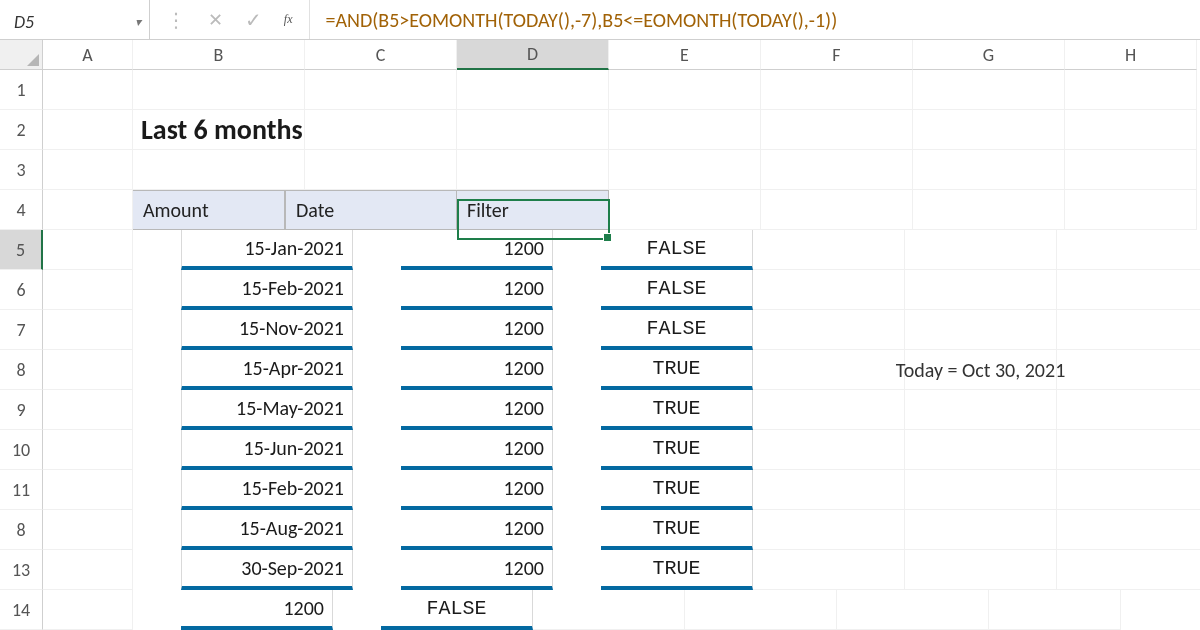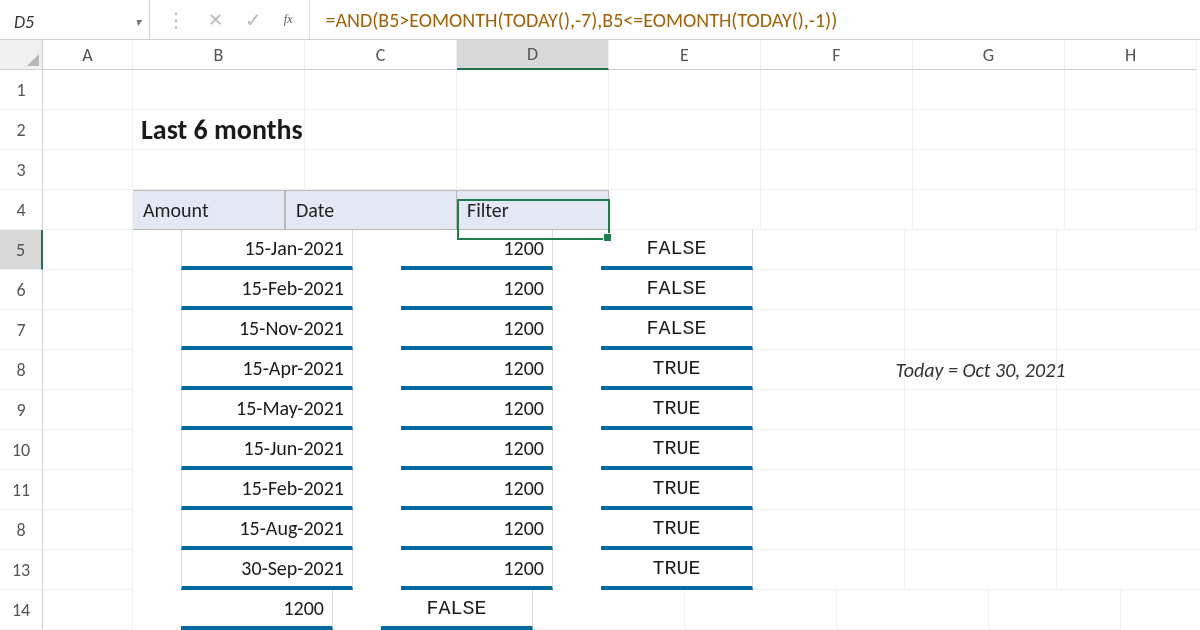--- a/index.html
+++ b/index.html
@@ -158,21 +158,20 @@
   .thead.first { border-left: 1px solid #b8b8b8; }
   .tcell {
     border-bottom: 4px solid #0369a1;
     border-right: 1px solid #d9d9d9;
     margin-left: 48px;
   }
   .tcell.first { border-left: 1px solid #d9d9d9; }
   .right { justify-content: flex-end; }
   .center { justify-content: center; font-family: Liberation Mono, monospace; }
   .note {
-    font-style: italic;
     color: #333;
     overflow: visible;
     justify-content: center;
   }
   .rowh.sel { background: #d8d8d8; border-right: 2px solid #217346; }
 
   .selection {
     position: absolute;
     border: 2px solid #1e7e4a;
     pointer-events: none;

